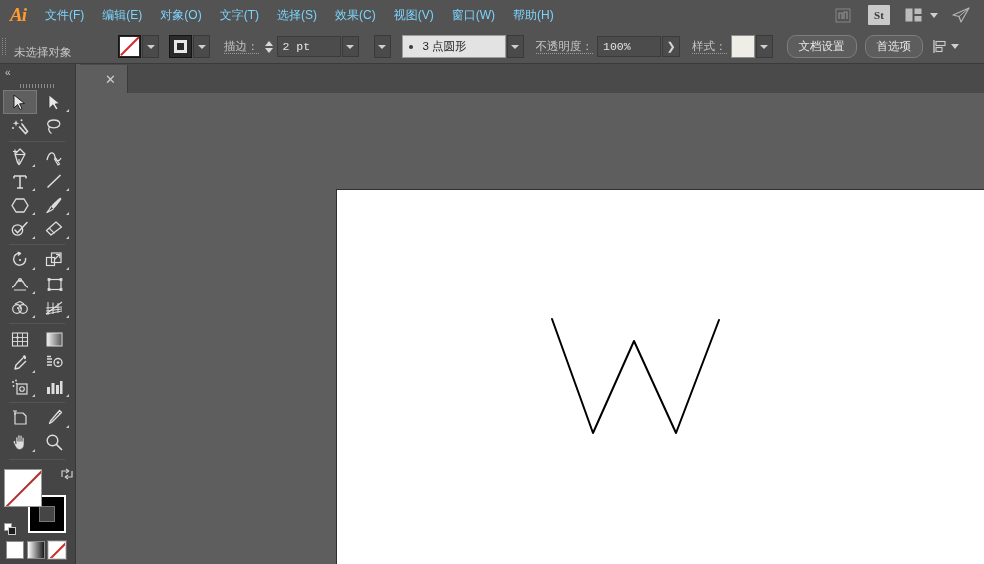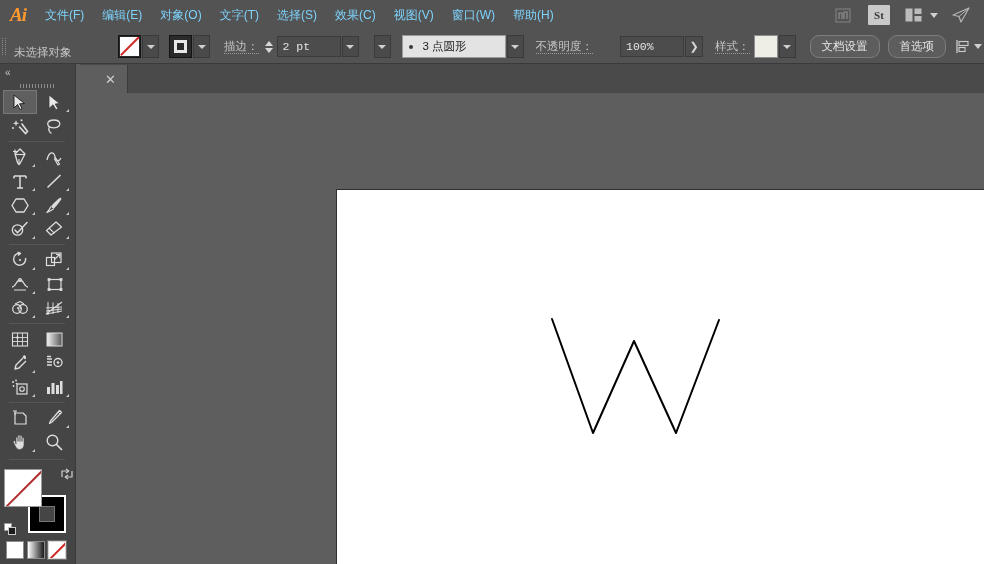--- a/index.html
+++ b/index.html
@@ -305,21 +305,21 @@
     <div class="wfield" style="width:90px;">
       <div class="brush-dot"></div>
       <span>3 点圆形</span>
     </div>
     <div class="dd-arrow"></div>
 
     <div style="width:12px;"></div>
 
     <span class="cb-label dotted">不透明度：</span>
     <div style="width:4px;"></div>
-    <div class="field" style="width:52px;margin-left:23px;">100%</div>
+    <div class="field" style="width:52px;">100%</div>
     <div class="opa-arrow">❯</div>
 
     <div style="width:12px;"></div>
 
     <span class="cb-label dotted">样式：</span>
     <div style="width:4px;"></div>
     <div class="style-swatch"></div>
     <div class="dd-arrow"></div>
 
     <div style="width:14px;"></div>

